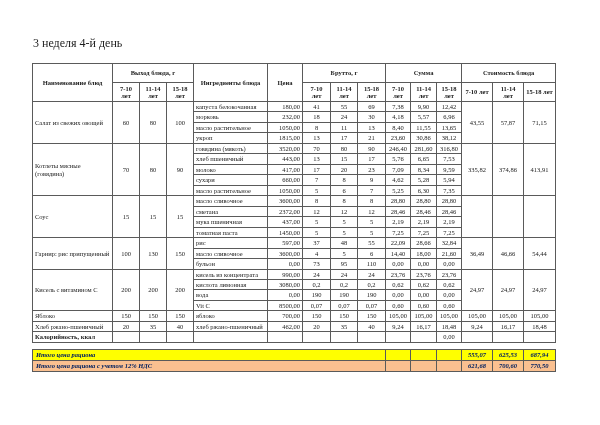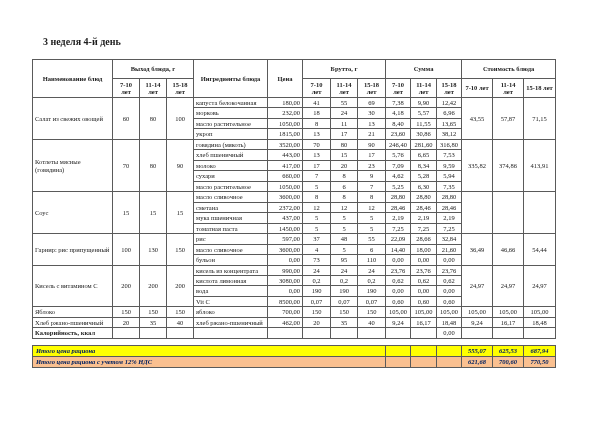--- a/index.html
+++ b/index.html
@@ -1,21 +1,21 @@
 <!DOCTYPE html>
 <html><head>
 <meta charset="utf-8">
 <style>
   html,body{margin:0;padding:0;background:#ffffff;}
   .page{
     width:600px;height:425px;background:#ffffff;box-sizing:border-box;
     padding:36px 0 0 32px;position:relative;
     font-family:"Liberation Serif","DejaVu Serif",serif;color:#1c1c1c;
   }
-  .doc-title{font-weight:bold;font-size:10px;margin:0 0 12px 11px;}
+  .doc-title{font-weight:normal;font-size:12px;margin:0 0 12px 1px;}
   table.menu{border-collapse:collapse;table-layout:fixed;width:523px;}
   table.menu th,table.menu td{
     border:1px solid #5a5a5a;font-size:6.5px;line-height:1.15;
     padding:1px 2px;overflow:hidden;box-sizing:border-box;
   }
   table.menu th{font-weight:bold;text-align:center;vertical-align:middle;height:19px;}
   table.menu td{height:10px;vertical-align:middle;}
   td.num{text-align:center;}
   td.price{text-align:right;padding-right:3px;}
   td.ing{text-align:left;}

